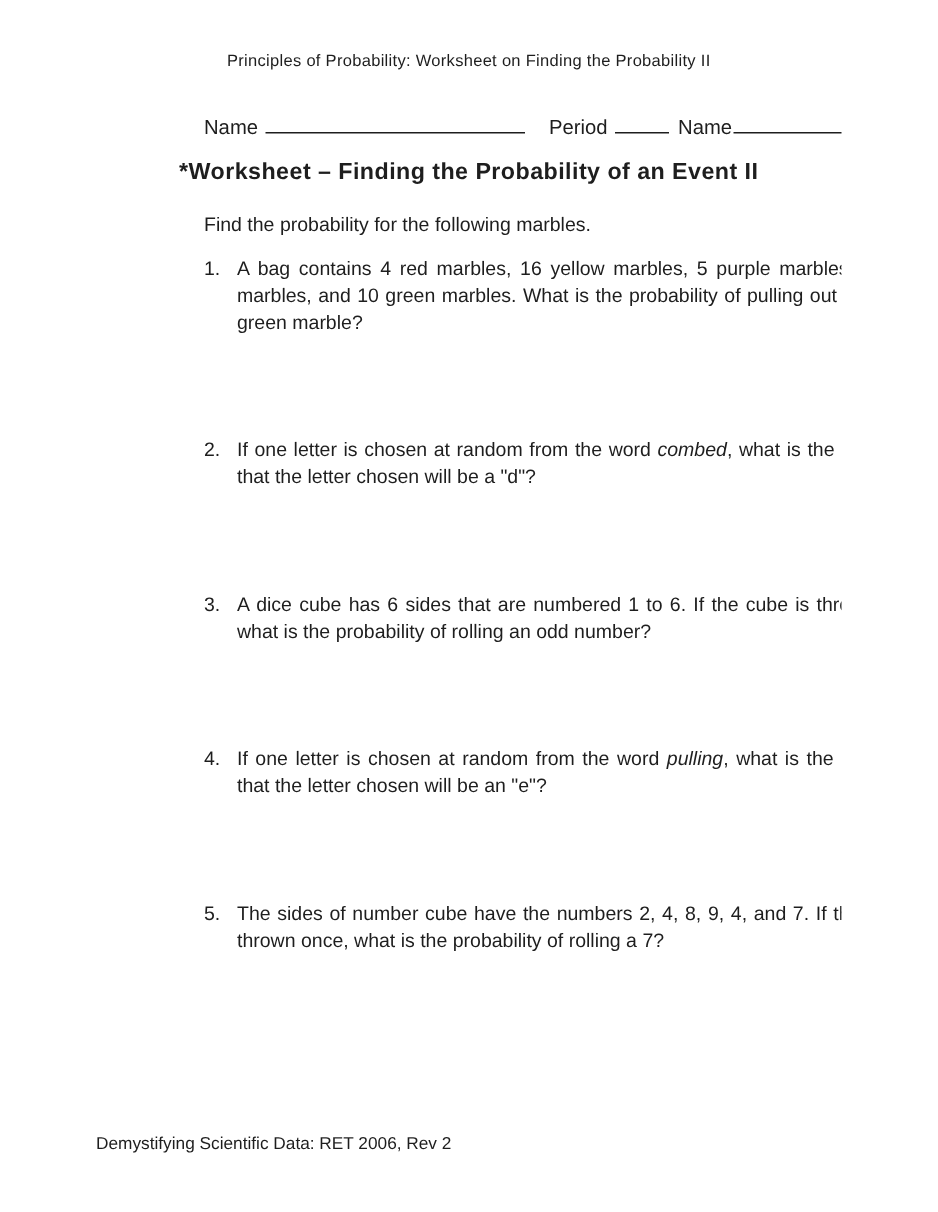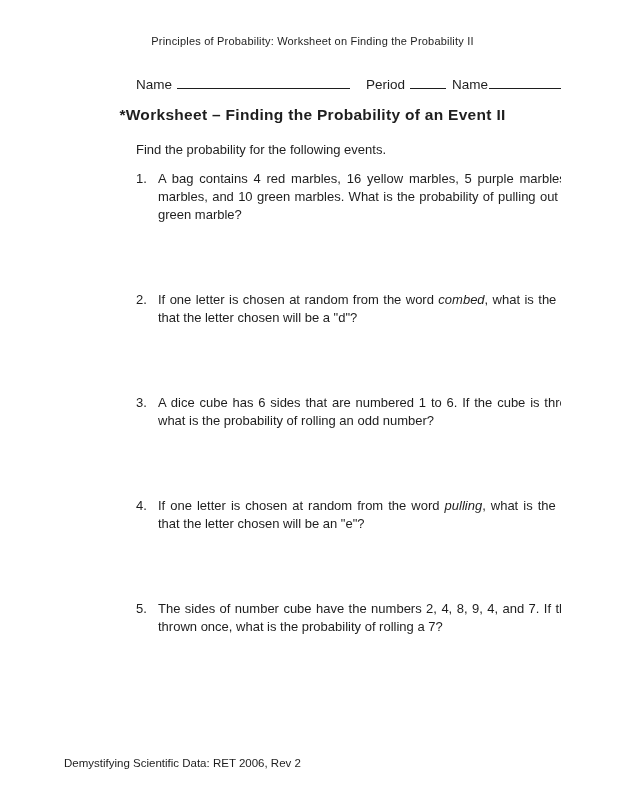--- a/index.html
+++ b/index.html
@@ -107,21 +107,21 @@
 <div class="page" style="color: rgb(30, 30, 30); background: rgb(255, 255, 255);">
 
   <div class="header-line">Principles of Probability: Worksheet on Finding the Probability II</div>
 
   <div class="name-row">
     <span>Name</span><span class="blank blank-name"></span><span class="gap-period"></span><span>Period</span><span class="blank blank-period"></span><span class="gap-date"></span><span>Name</span><span class="blank blank-date"></span>
   </div>
 
   <div class="page-title">*Worksheet – Finding the Probability of an Event II</div>
 
-  <div class="intro">Find the probability for the following events.</div>
+  <div class="intro">Find the probability for the following marbles.</div>
 
   <div class="question-list">
       <div class="q-item">
         <span class="q-num">1.</span>
         <p class="q-text"><span class="">A bag contains 4 red marbles, 16 yellow marbles, 5 purple marbles, 16 blue marbles, and 10 green marbles. What is the probability of pulling out a red or a green marble?</span></p>
       </div>
       <div class="q-item">
         <span class="q-num">2.</span>
         <p class="q-text"><span class="">If one letter is chosen at random from the word </span><span class="it">combed</span><span class="">, what is the probability that the letter chosen will be a "d"?</span></p>
       </div>

